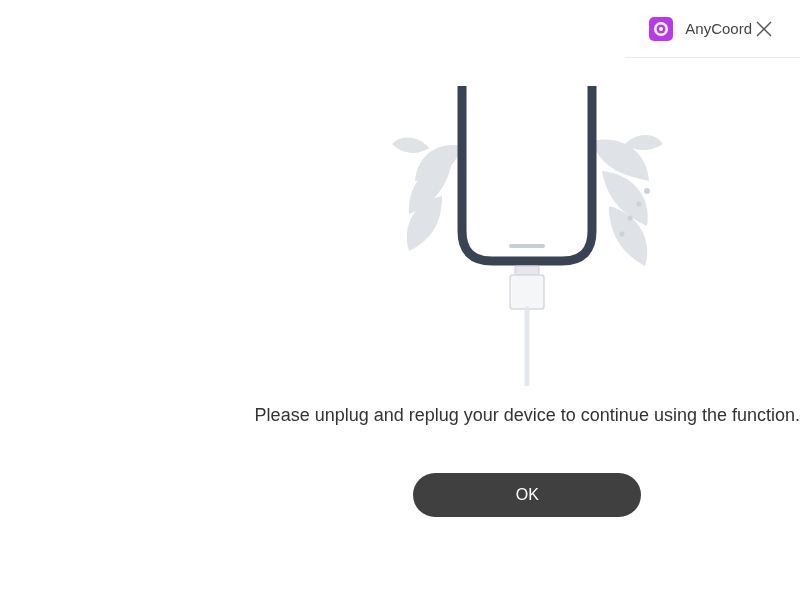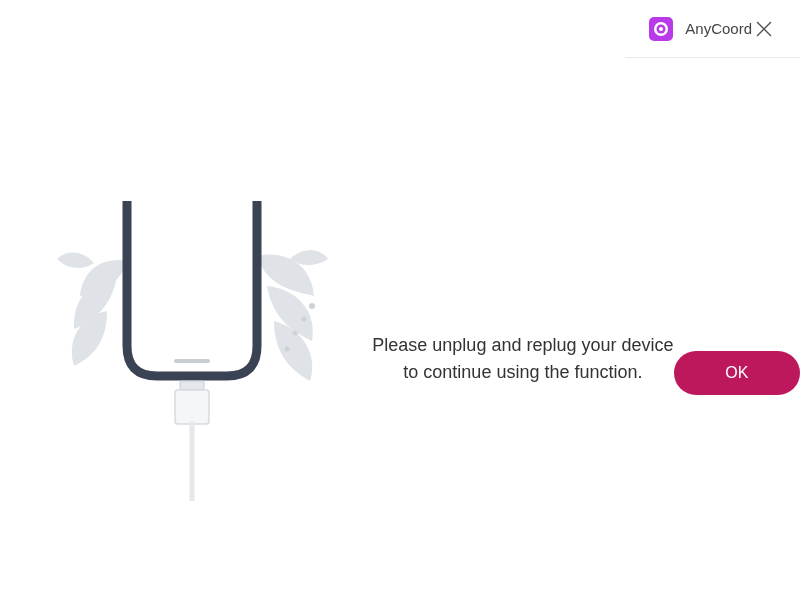--- a/index.html
+++ b/index.html
@@ -52,21 +52,21 @@
       height: 24px;
       display: flex;
       align-items: center;
       justify-content: center;
       cursor: pointer;
       color: #555;
     }
     .content {
       flex: 1;
       display: flex;
-      flex-direction: row;
+      flex-direction: column;
       align-items: center;
       padding-top: 28px;
       padding-left: 12px;
     }
     .illustration {
       width: 360px;
       height: 300px;
       position: relative;
     }
     .message {
@@ -74,21 +74,21 @@
       color: #333;
       text-align: center;
       max-width: 600px;
       line-height: 1.5;
       margin-top: 16px;
     }
     .ok-button {
       margin-top: 44px;
       width: 228px;
       height: 44px;
-      background: #be185d;
+      background: #404040;
       color: #fff;
       border: none;
       border-radius: 22px;
       font-size: 16px;
       cursor: pointer;
       display: flex;
       align-items: center;
       justify-content: center;
     }
   </style>

